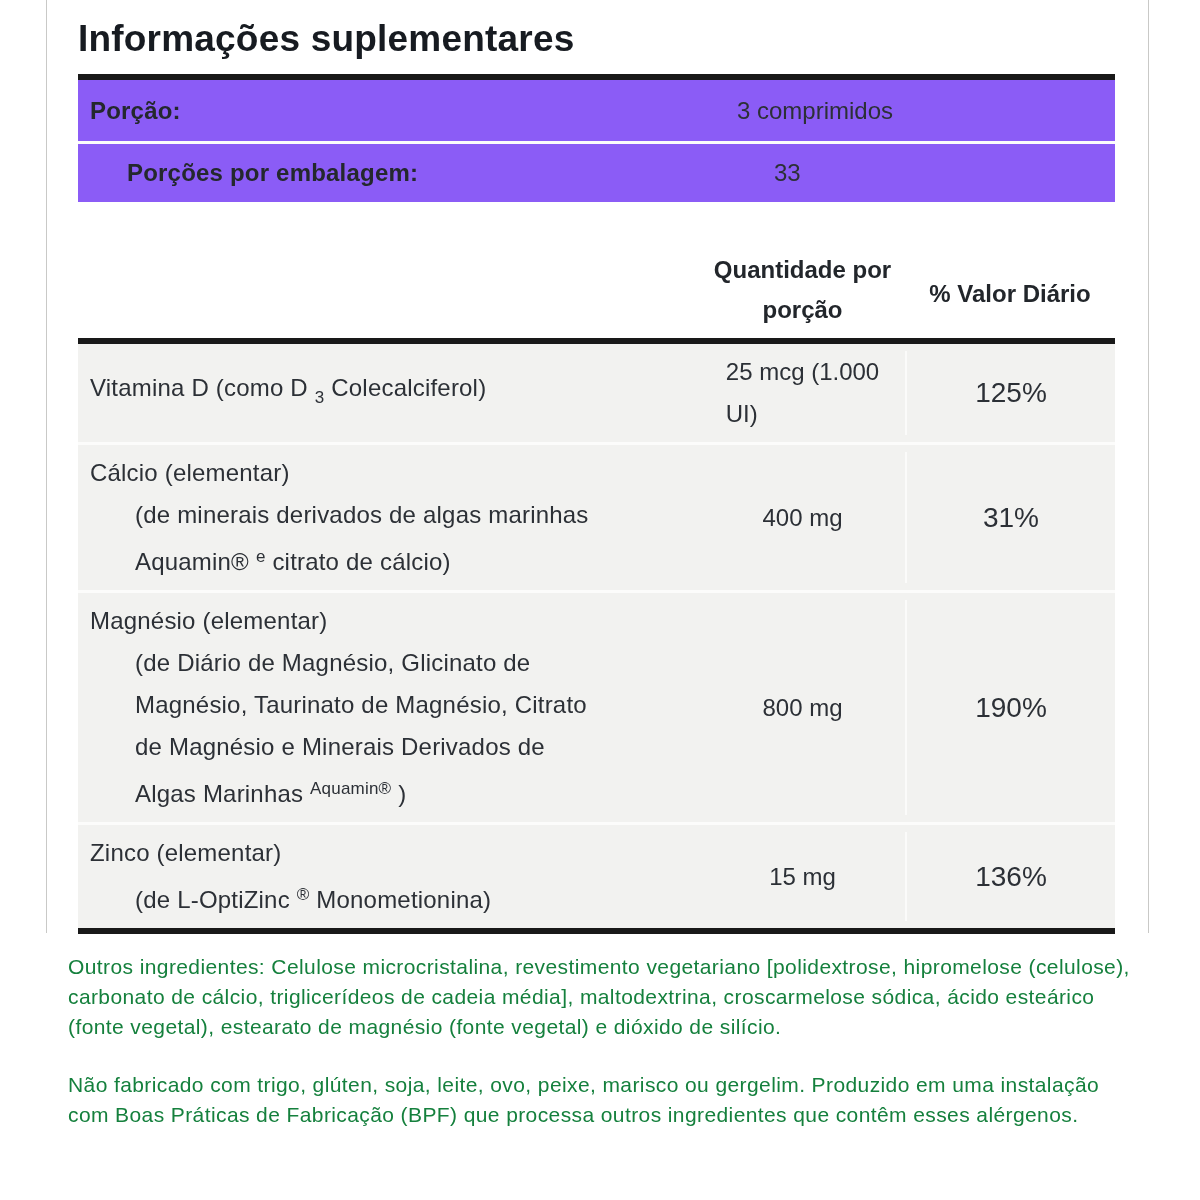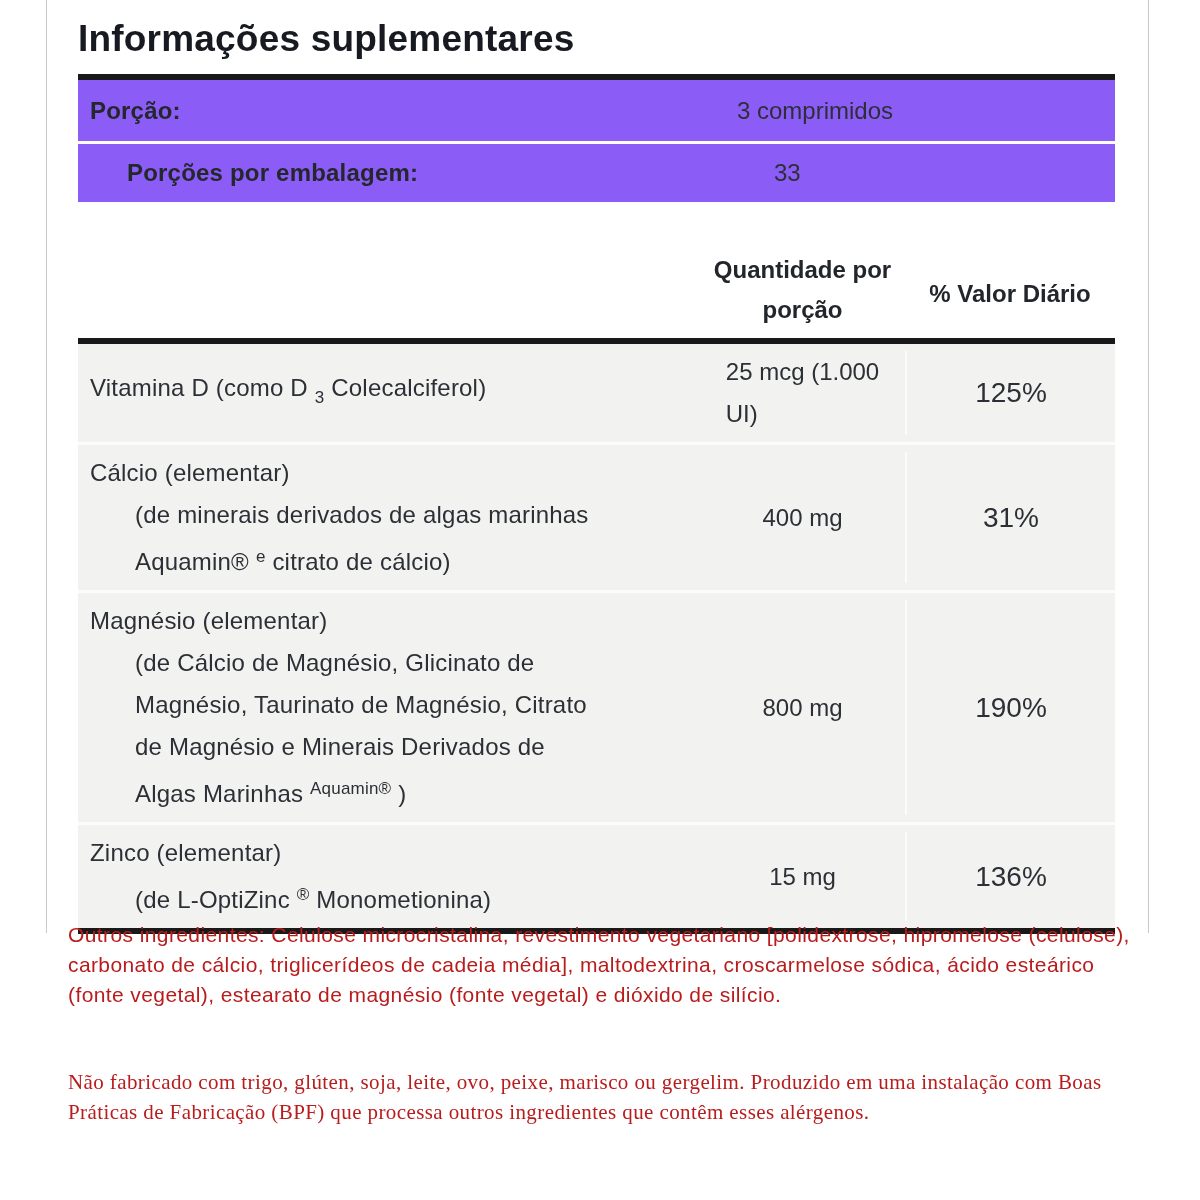--- a/index.html
+++ b/index.html
@@ -59,26 +59,26 @@
   }
   .cell-dv {
     display:flex; align-items:center; justify-content:center;
     font-size:28px; color:#2c3036;
     border-left:2px solid #fbfbfa;
   }
   .sub { font-size:17px; vertical-align:-7px; }
   .sup { font-size:17px; vertical-align:8px; }
 
   .paras {
-    position:absolute; left:68px; top:920px; width:1066px;
+    position:absolute; left:68px; top:952px; width:1066px;
     font-size:21px; line-height:30px; letter-spacing:0.4px;
-    color:#b91c1c;
+    color:#15803d;
   }
   .paras p { margin:0; }
-  .paras p + p { margin-top:57px;font-family:Liberation Serif, serif; }
+  .paras p + p { margin-top:28px; }
 </style>
 </head>
 <body>
 
 <div class="edge left"></div>
 <div class="edge right"></div>
 
 <div class="content">
 
   <h1 class="title">Informações suplementares</h1>
@@ -121,21 +121,21 @@
           <div class="line"><span>Cálcio (elementar)</span></div>
           <div class="line indent"><span>(de minerais derivados de algas marinhas</span></div>
           <div class="line indent"><span>Aquamin® </span><span class="sup">e</span><span> citrato de cálcio)</span></div>
         </div>
         <div class="cell-amount">400 mg</div>
         <div class="cell-dv">31%</div>
       </div>
       <div class="body-row">
         <div class="cell-name">
           <div class="line"><span>Magnésio (elementar)</span></div>
-          <div class="line indent"><span>(de Cálcio de Magnésio, Glicinato de</span></div>
+          <div class="line indent"><span>(de Diário de Magnésio, Glicinato de</span></div>
           <div class="line indent"><span>Magnésio, Taurinato de Magnésio, Citrato</span></div>
           <div class="line indent"><span>de Magnésio e Minerais Derivados de</span></div>
           <div class="line indent"><span>Algas Marinhas </span><span class="sup">Aquamin®</span><span> )</span></div>
         </div>
         <div class="cell-amount">800 mg</div>
         <div class="cell-dv">190%</div>
       </div>
       <div class="body-row">
         <div class="cell-name">
           <div class="line"><span>Zinco (elementar)</span></div>

